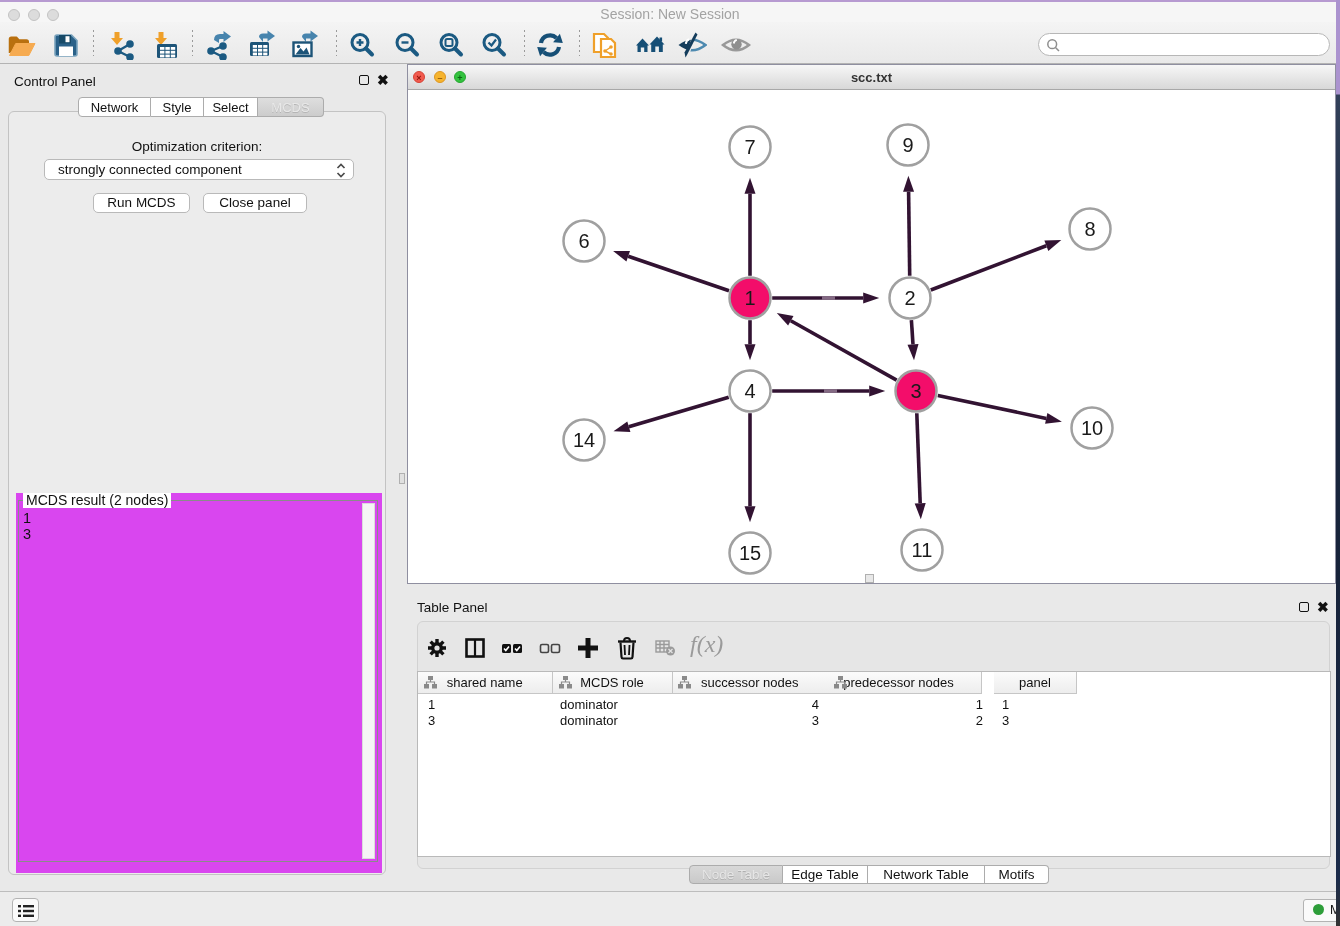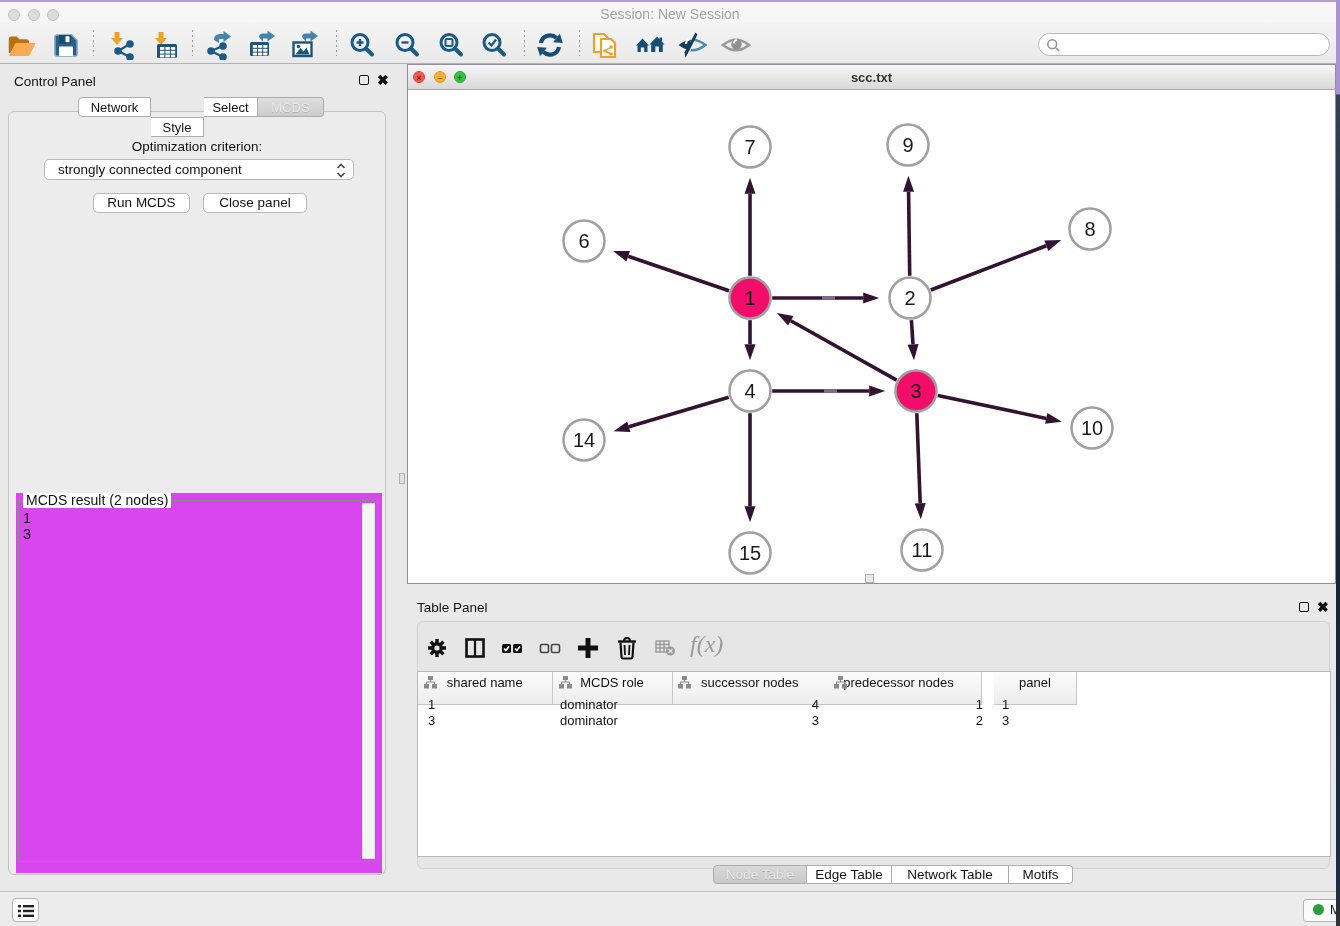--- a/index.html
+++ b/index.html
@@ -39,25 +39,25 @@
 #nettitle { position:absolute; left:0; top:0; width:927px; height:25px; background:linear-gradient(#f7f7f7,#d8d8d8); border-bottom:1px solid #a8a8a8; }
 .mbtn { position:absolute; top:6px; width:12px; height:12px; border-radius:50%; font-size:9px; font-weight:bold; text-align:center; line-height:12px; }
 #netname { position:absolute; left:0; top:5px; width:927px; text-align:center; font-size:13px; font-weight:bold; color:#333; }
 #graph { position:absolute; left:0; top:25px; }
 #netgrip { position:absolute; left:457px; top:509px; width:9px; height:9px; background:#e8e8e8; border:1px solid #b0b0b0; }
 
 #tpanel { position:absolute; left:407px; top:529px; width:933px; height:298px; }
 #ttoolbar { position:absolute; left:10px; top:28px; width:913px; height:248px; background:#e6e6e6; border:1px solid #d2d2d2; border-radius:6px; }
 .hicon { position:absolute; top:4px; }
 #ttable { position:absolute; left:10px; top:78px; width:914px; height:186px; background:#fff; border:1px solid #b9b9b9; }
-.th { position:absolute; top:0; height:33px; background:linear-gradient(#fbfbfb,#ededed); border-right:1px solid #c6c6c6; border-bottom:1px solid #c6c6c6; font-size:13px; color:#111; text-align:center; line-height:22px; }
+.th { position:absolute; top:0; height:22px; background:linear-gradient(#fbfbfb,#ededed); border-right:1px solid #c6c6c6; border-bottom:1px solid #c6c6c6; font-size:13px; color:#111; text-align:center; line-height:22px; }
 .trow { position:absolute; font-size:13px; color:#111; height:16px; line-height:16px; }
 #ttabs { position:absolute; left:282px; top:272px; height:19px; display:flex; }
 .btab { border:1px solid #acacac; border-left:none; background:#fff; font-size:13.5px; color:#111; text-align:center; line-height:18px; height:19px; }
-.btab.sel { background:linear-gradient(#d8d8d8,#c9c9c9); color:#e6e6e6; text-shadow:0 1px 0 #b0b0b0; border-radius:4px 0 0 4px; border-left:1px solid #acacac;margin-left:24px; }
+.btab.sel { background:linear-gradient(#d8d8d8,#c9c9c9); color:#e6e6e6; text-shadow:0 1px 0 #b0b0b0; border-radius:4px 0 0 4px; border-left:1px solid #acacac; }
 .btab.last { border-radius:0 4px 4px 0; }
 
 #statusbar { position:absolute; left:0; top:891px; width:1340px; height:35px; background:#ececec; border-top:1px solid #bdbdbd; }
 #listbtn { position:absolute; left:12px; top:6px; width:27px; height:24px; background:#fafafa; border:1px solid #b3b3b3; border-radius:4px; }
 #membtn { position:absolute; left:1303px; top:7px; width:73px; height:23px; white-space:nowrap; background:#fafafa; border:1px solid #b3b3b3; border-radius:3px; font-size:12.5px; color:#111; line-height:21px; }
 #rightstrip { position:absolute; left:1336px; top:0; width:4px; height:926px; background:linear-gradient(#ab93cf 0px, #ab93cf 94px, #33415a 95px, #1d2a42 300px, #17233a 580px, #1b2b4a 880px, #333 926px); }
 </style>
 </head>
 <body>
 <div id="topline"></div>
@@ -221,21 +221,21 @@
     </div>
 </div>
 <div id="main">
   <div id="cpanel">
     <div class="paneltitle" style="position:absolute;left:14px;top:10px;">Control Panel</div>
     <div class="floatbtn" style="left:359px;top:11px;"></div>
     <div class="closebtn" style="left:377px;top:11px;">✖</div>
     <div id="cppane"></div>
     <div id="cptabs">
       <div class="tab first" style="width:73px;">Network</div>
-      <div class="tab" style="width:53px;margin-top:20px;">Style</div>
+      <div class="tab" style="width:53px;">Style</div>
       <div class="tab" style="width:54px;">Select</div>
       <div class="tab sel" style="width:66px;">MCDS</div>
     </div>
     <div id="optselect">strongly connected component
       <svg style="position:absolute;right:7px;top:3px;" width="10" height="15" viewBox="0 0 10 15">
           <g fill="none" stroke="#4a4a4a" stroke-width="1.7">
             <path d="M1.5 5 L5 1.5 L8.5 5"></path>
             <path d="M1.5 10 L5 13.5 L8.5 10"></path>
           </g>
         </svg>

